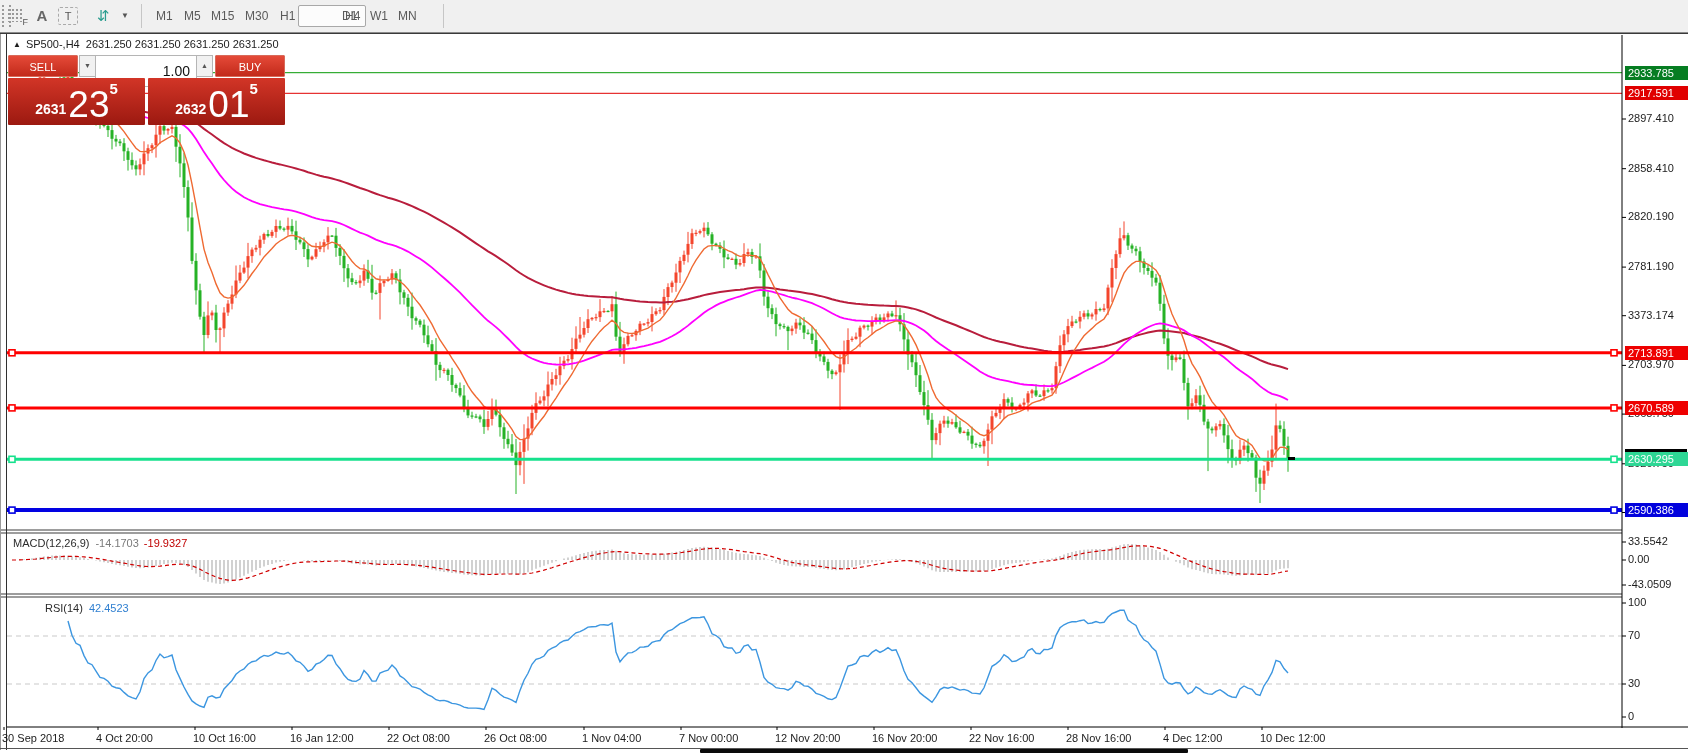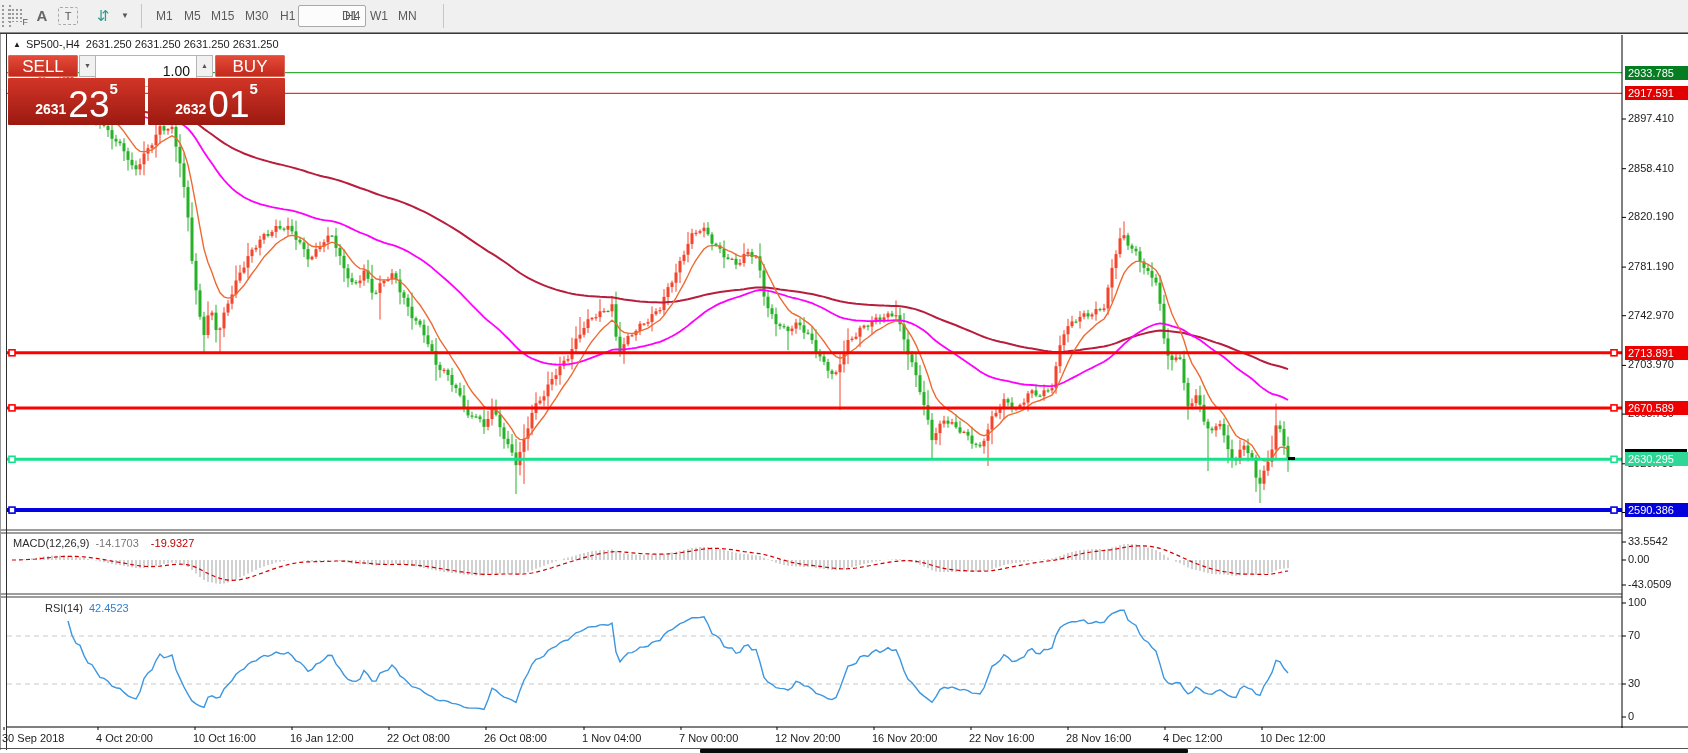--- a/index.html
+++ b/index.html
@@ -39,26 +39,26 @@
   #symbol-header .tri{font-size:8px;vertical-align:1px;margin-right:5px;}
   .badge{position:absolute;left:1625px;width:62px;height:14px;line-height:14px;
          color:#fff;font-size:11px;padding-left:3px;white-space:nowrap;z-index:4;}
   #bid-marker{position:absolute;left:1625px;width:62px;height:14px;background:#000;z-index:3;}
   .ytick{position:absolute;left:1628px;font-size:11px;color:#1c1c1c;z-index:1;white-space:nowrap;}
   .scale-lbl{position:absolute;left:1628px;font-size:11px;color:#1c1c1c;z-index:1;white-space:nowrap;}
   .datelbl{position:absolute;top:732px;font-size:11px;color:#1c1c1c;white-space:nowrap;}
   #annotation{position:absolute;left:1232px;top:278px;font-size:37px;font-weight:bold;
               color:#ff2316;white-space:nowrap;z-index:3;letter-spacing:0px;}
   #macd-label{left:13px;top:537px;}  #rsi-label{left:13px;top:602px;padding-left:32px;}
-  .ind-name{color:#2b2b2b;} .macd-v1{color:#7a7a7a;margin-left:6px;} .macd-v2{color:#c00000;margin-left:12px;}
+  .ind-name{color:#2b2b2b;} .macd-v1{color:#7a7a7a;margin-left:6px;} .macd-v2{color:#c00000;margin-left:5px;}
   .rsi-v{color:#2f7fd0;margin-left:6px;}
   
   #trade-panel{position:absolute;left:8px;top:55px;width:277px;height:70px;z-index:5;}
   .tp-btn{position:absolute;top:0;height:22px;line-height:22px;text-align:center;color:#fff;
-          font-size:17px;background:linear-gradient(#e54a38,#c22a1b);border:1px solid #d86a5a;
+          font-size:11px;background:linear-gradient(#e54a38,#c22a1b);border:1px solid #d86a5a;
           box-sizing:border-box;border-radius:1px;}
   #tp-sell{left:0;width:70px;} #tp-buy{left:207px;width:70px;}
   #tp-down,#tp-up{position:absolute;top:0;width:17px;height:22px;background:#f1f1f1;
           border:1px solid #b5b5b5;box-sizing:border-box;color:#555;font-size:7px;text-align:center;line-height:20px;}
   #tp-down{left:71px;} #tp-up{left:188px;}
   #tp-vol{position:absolute;left:87px;top:0;width:102px;height:32px;box-sizing:border-box;
           border:1px solid #b5b5b5;background:#fff;font-size:14px;text-align:right;
           padding-right:6px;line-height:20px;color:#111;font-family:inherit;}
   .tp-price{position:absolute;top:23px;height:47px;width:137px;color:#fff;
             background:linear-gradient(#d23527,#9c1910);display:flex;align-items:flex-end;
@@ -844,21 +844,21 @@
     <span class="tp-small">2632</span>
     <span class="tp-big">01</span>
     <span class="tp-sup">5</span>
   </div>
 </div>
 
 <div class="ytick" style="top: 112px;">2897.410</div>
     <div class="ytick" style="top: 161.682px;">2858.410</div>
     <div class="ytick" style="top: 210.371px;">2820.190</div>
     <div class="ytick" style="top: 260.053px;">2781.190</div>
-    <div class="ytick" style="top: 308.741px;">2742.970</div>
+    <div class="ytick" style="top: 308.741px;">3373.174</div>
     <div class="ytick" style="top: 358.423px;">2703.970</div>
     <div class="ytick" style="top: 407.112px;">2665.750</div>
     <div class="ytick" style="top: 456.794px;">2626.750</div>
     <div class="ytick" style="top: 505.482px;">2588.530</div>
     <div class="scale-lbl" style="top: 535px;">33.5542</div>
     <div class="scale-lbl" style="top: 553px;">0.00</div>
     <div class="scale-lbl" style="top: 578px;">-43.0509</div>
     <div class="scale-lbl" style="top: 596px;">100</div>
     <div class="scale-lbl" style="top: 629px;">70</div>
     <div class="scale-lbl" style="top: 677px;">30</div>

